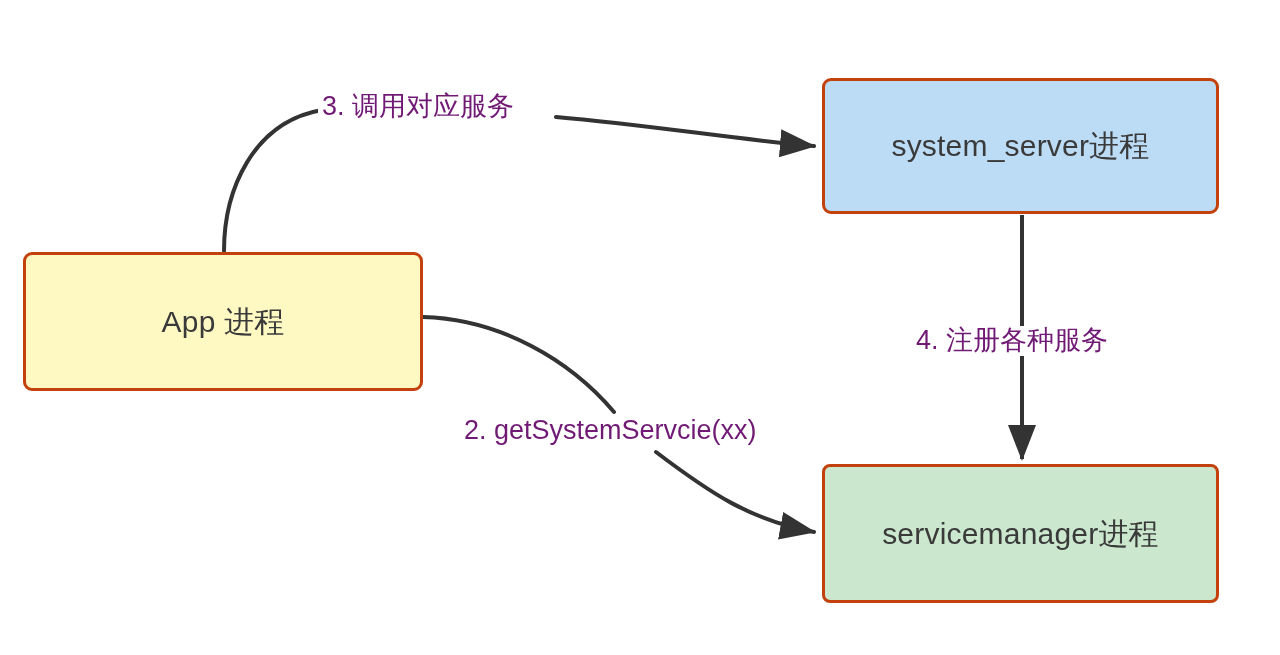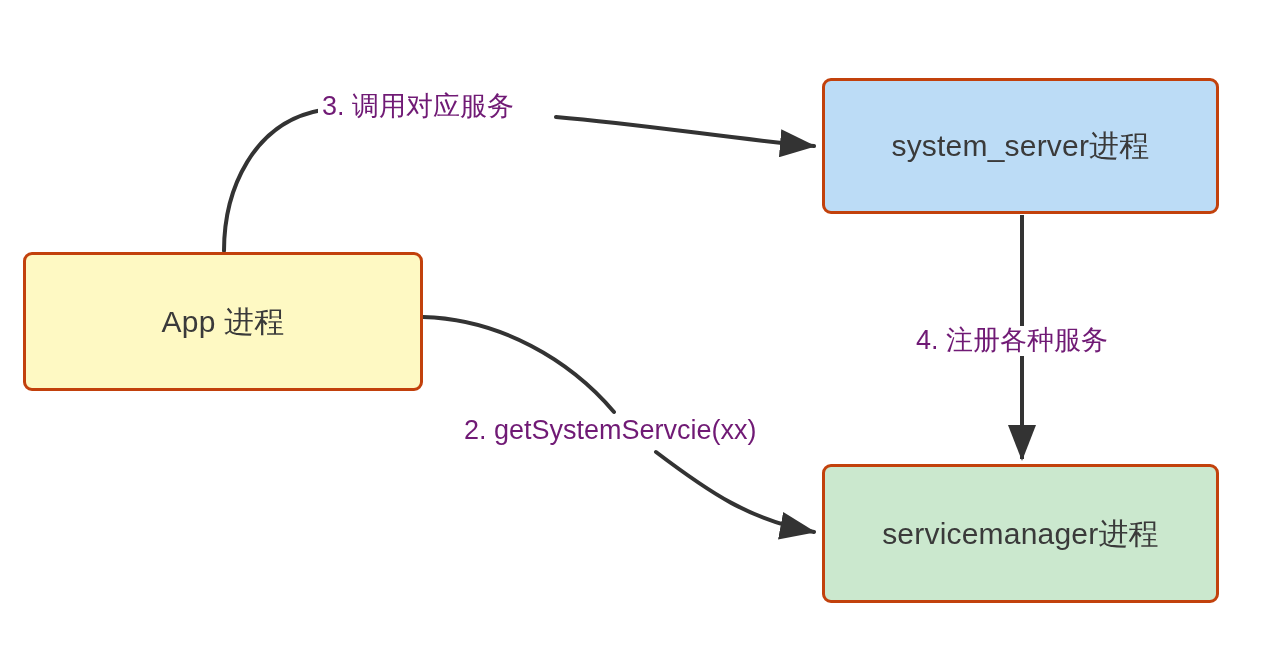--- a/index.html
+++ b/index.html
@@ -53,20 +53,21 @@
     width: 400px;
     height: 139px;
     background: #fef9c3;
   }
   #node-servicemanager {
     left: 822px;
     top: 464px;
     width: 397px;
     height: 139px;
     background: #cbe8ce;
+    border-radius: 8px;
   }
   .edge-label {
     position: absolute;
     color: #701a75;
     font-size: 27px;
     line-height: 1.1;
     white-space: nowrap;
     background: #ffffff;
     padding: 0 4px;
   }

